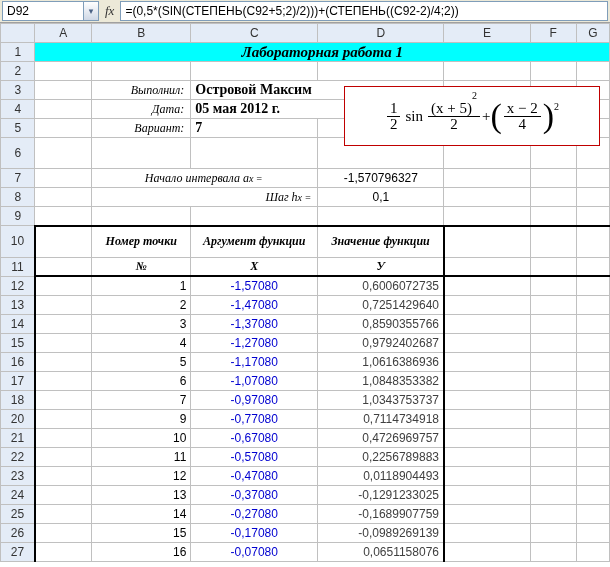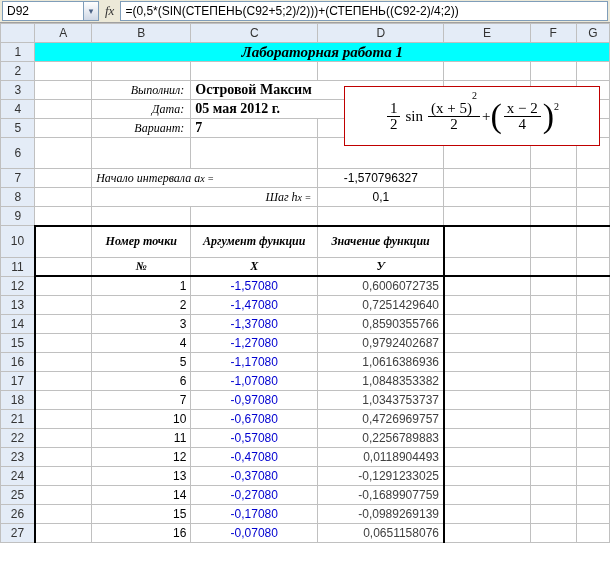--- a/index.html
+++ b/index.html
@@ -110,21 +110,21 @@
             <td></td>
             <td></td>
             <td></td>
             <td></td>
             <td></td>
             <td></td>
           </tr>
       <tr>
         <th class="row-hdr">7</th>
         <td></td>
-        <td class="lbl" colspan="2" style="text-align:left">
+        <td class="lbl" colspan="2" style="text-align:center">
           <span>Начало интервала  a</span><span style="font-style:italic;font-size:10px">x =</span>
         </td>
         <td class="val-left">-1,570796327</td>
         <td></td>
             <td></td>
             <td></td>
       </tr>
       <tr>
         <th class="row-hdr">8</th>
         <td></td>
@@ -227,20 +227,30 @@
             <td></td>
             <td></td>
             <td></td>
           </tr>
           <tr>
             <th class="row-hdr">18</th>
             <td class="thick-left"></td>
             <td class="num-r">7</td>
             <td class="arg">-0,97080</td>
             <td class="fval thick-right">1,0343753737</td>
+            <td></td>
+            <td></td>
+            <td></td>
+          </tr>
+          <tr>
+            <th class="row-hdr">20</th>
+            <td class="thick-left"></td>
+            <td class="num-r">9</td>
+            <td class="arg">-0,77080</td>
+            <td class="fval thick-right">0,7114734918</td>
             <td></td>
             <td></td>
             <td></td>
           </tr>
           <tr>
             <th class="row-hdr">21</th>
             <td class="thick-left"></td>
             <td class="num-r">10</td>
             <td class="arg">-0,67080</td>
             <td class="fval thick-right">0,4726969757</td>

